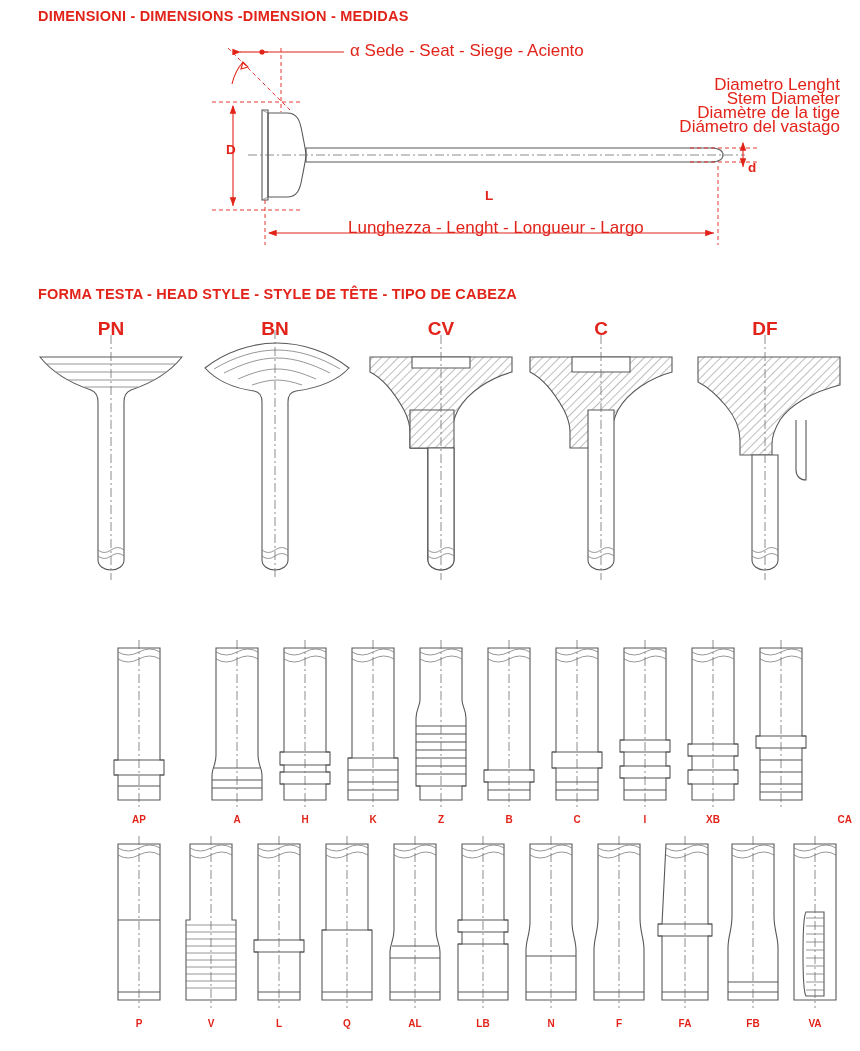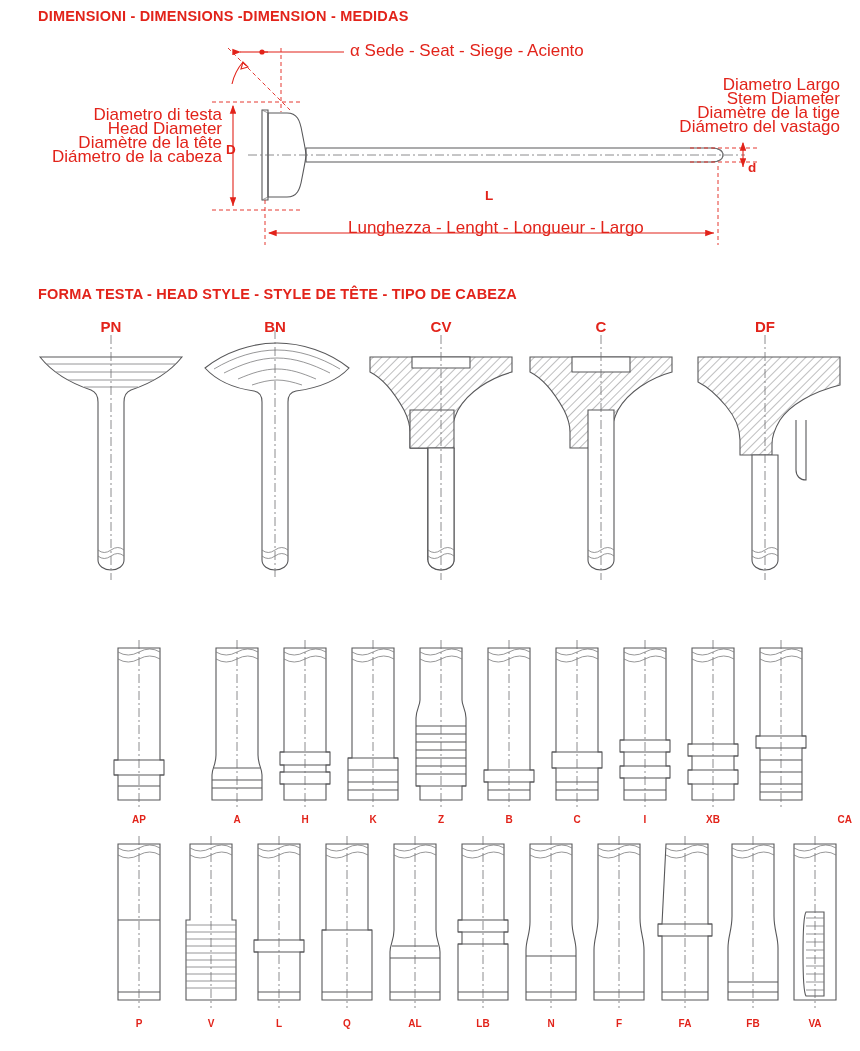--- a/index.html
+++ b/index.html
@@ -47,21 +47,21 @@
     color: #e2231a;
     font-size: 10px;
     font-weight: bold;
     text-align: center;
     width: 60px;
     margin-left: -30px;
   }
   .head-code {
     position: absolute;
     color: #e2231a;
-    font-size: 15px;
+    font-size: 19px;
     font-weight: bold;
     text-align: center;
     width: 80px;
     margin-left: -40px;
   }
   svg { position: absolute; left: 0; top: 0; overflow: visible; }
   .gl { fill: none; stroke: #58585a; stroke-width: 1.1; }
   .gl-thin { fill: none; stroke: #7c7c7e; stroke-width: 0.8; }
   .dash { fill: none; stroke: #6f6f71; stroke-width: 0.8; stroke-dasharray: 9 3 2 3; }
   .rl { fill: none; stroke: #e2231a; stroke-width: 1.1; }
@@ -339,29 +339,23 @@
       <path class="gl-thin" d="M794,848 q10,6 21,0 q11,-6 21,0 M794,855 q10,6 21,0 q11,-6 21,0"></path>
       <line class="dash" x1="815" y1="836" x2="815" y2="1008"></line>
     </g>
   </svg>
 
   <div class="section-title" id="t-dim">DIMENSIONI - DIMENSIONS -DIMENSION - MEDIDAS</div>
   <div class="section-title" id="t-head">FORMA TESTA - HEAD STYLE - STYLE DE TÊTE - TIPO DE CABEZA</div>
 
   <div class="red-label" style="left:350px; top:44px;">α Sede - Seat - Siege - Aciento</div>
 
-  <div class="red-label right" style="left:22px; top:108px; width:200px;">
-    <div>Diametro di testa</div>
-    <div>Head Diameter</div>
-    <div>Diamètre de la tête</div>
-    <div>Diámetro de la cabeza</div>
-  </div>
 
   <div class="red-label right" style="left:640px; top:78px; width:200px;">
-    <div>Diametro Largo</div>
+    <div>Diametro Lenght</div>
     <div>Stem Diameter</div>
     <div>Diamètre de la tige</div>
     <div>Diámetro del vastago</div>
   </div>
 
   <div class="bold-red" style="left:226px; top:142px;">D</div>
   <div class="bold-red" style="left:748px; top:160px;">d</div>
   <div class="bold-red" style="left:485px; top:188px;">L</div>
   <div class="red-label" style="left:348px; top:221px;">Lunghezza - Lenght - Longueur - Largo</div>
 

